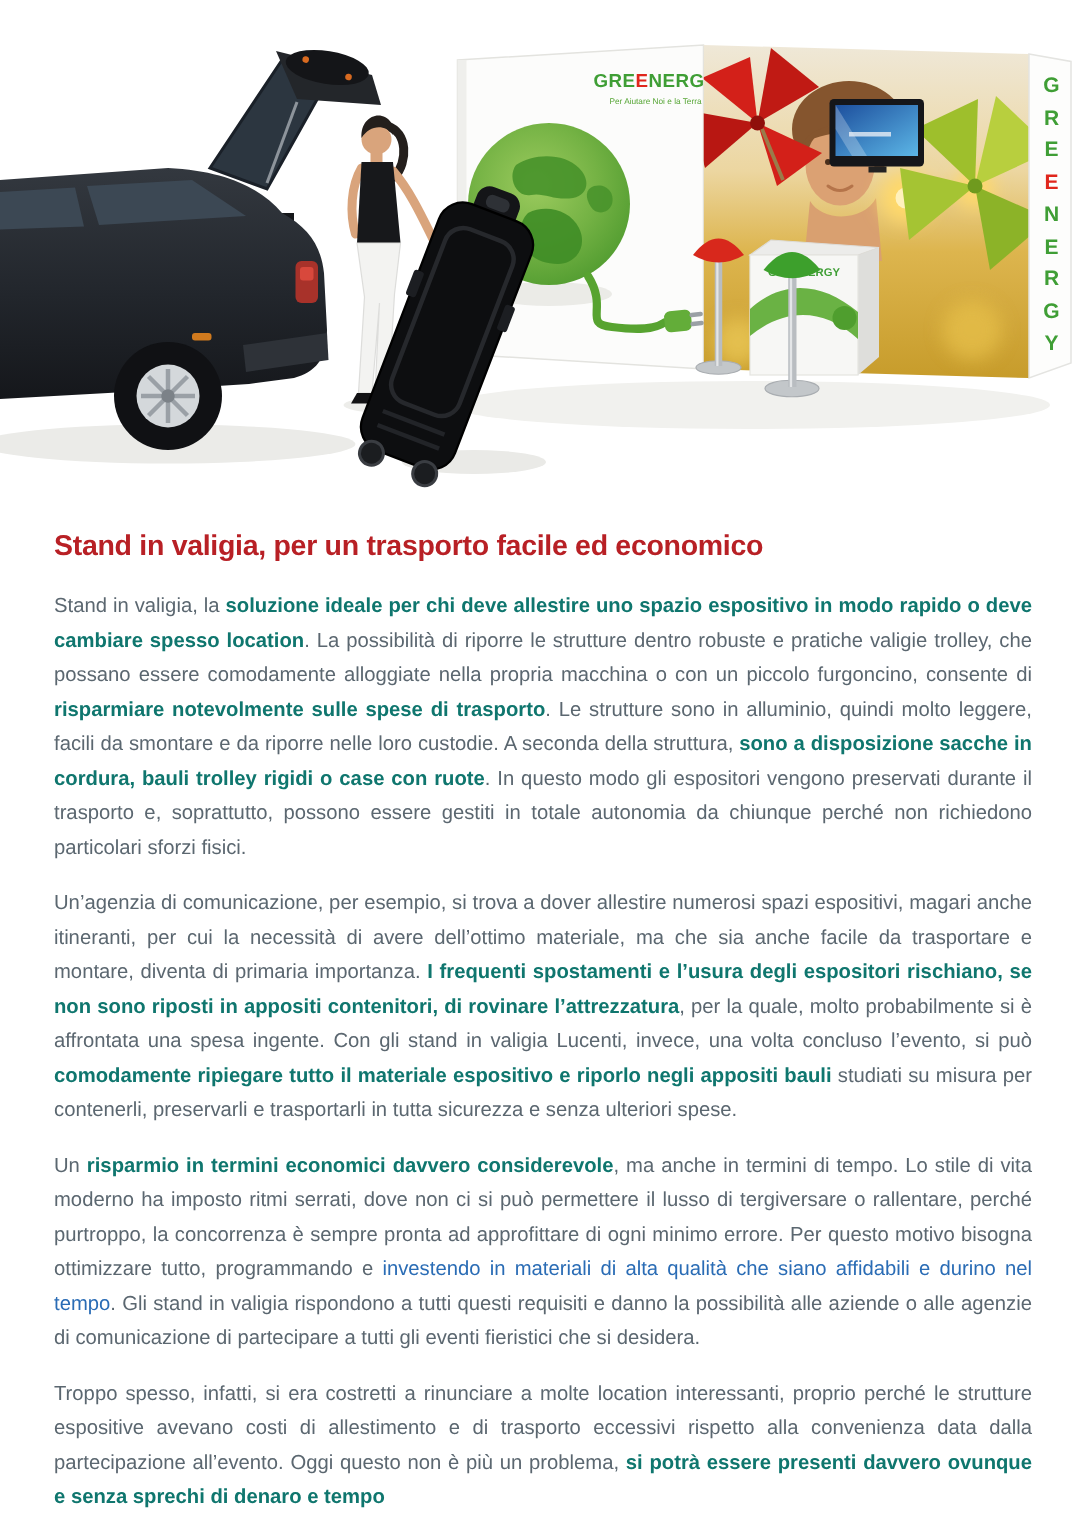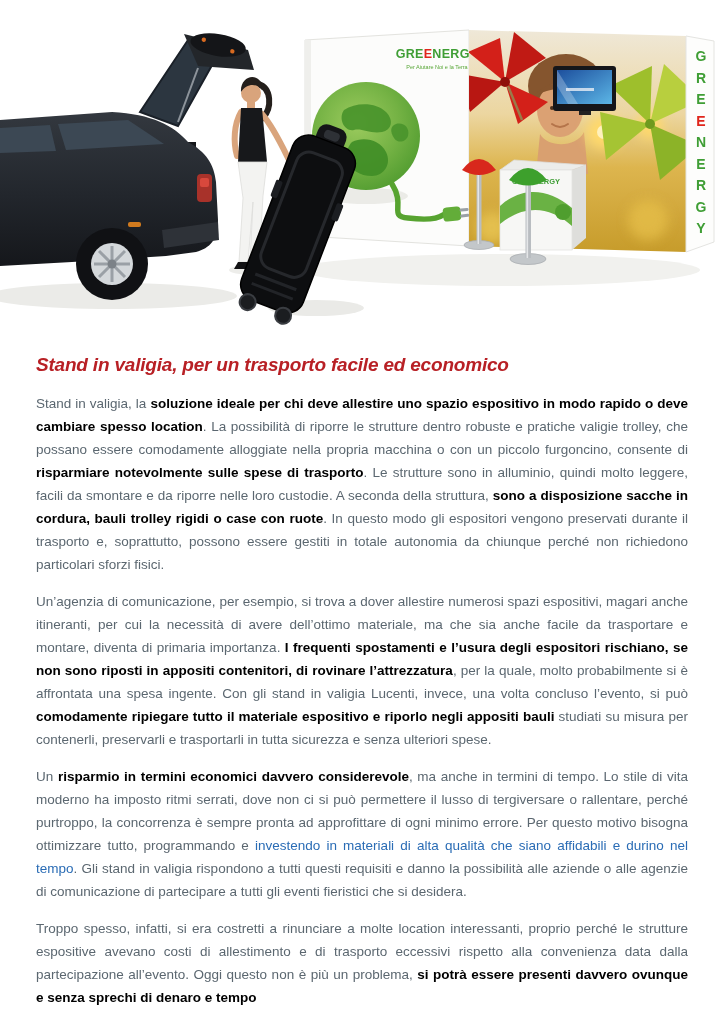--- a/index.html
+++ b/index.html
@@ -36,32 +36,31 @@
     letter-spacing:0;
   }
   .vlogo .vaccent{color:#e0261c;}
 
   .section-heading{
     margin:20px 36px 12px 36px;
     color:#b82025;
     font-size:19px;
     font-weight:bold;
     letter-spacing:-.2px;
-    font-style:italic;
   }
 
   .article{
     margin:16px 36px 0 36px;
     color:#5b6770;
     font-size:13.5px;
     line-height:23px;
     text-align:justify;
   }
   .article p{margin:0 0 14px 0;}
-  .seg-bold{color:#000000;font-weight:bold;}
+  .seg-bold{color:#0f766e;font-weight:bold;}
   .seg-blue{color:#2a6cb5;}
 </style>
 </head>
 <body>
 
 <div class="page">
 
 
   <div class="hero">
     <svg width="724" height="310" viewBox="0 0 724 310">

